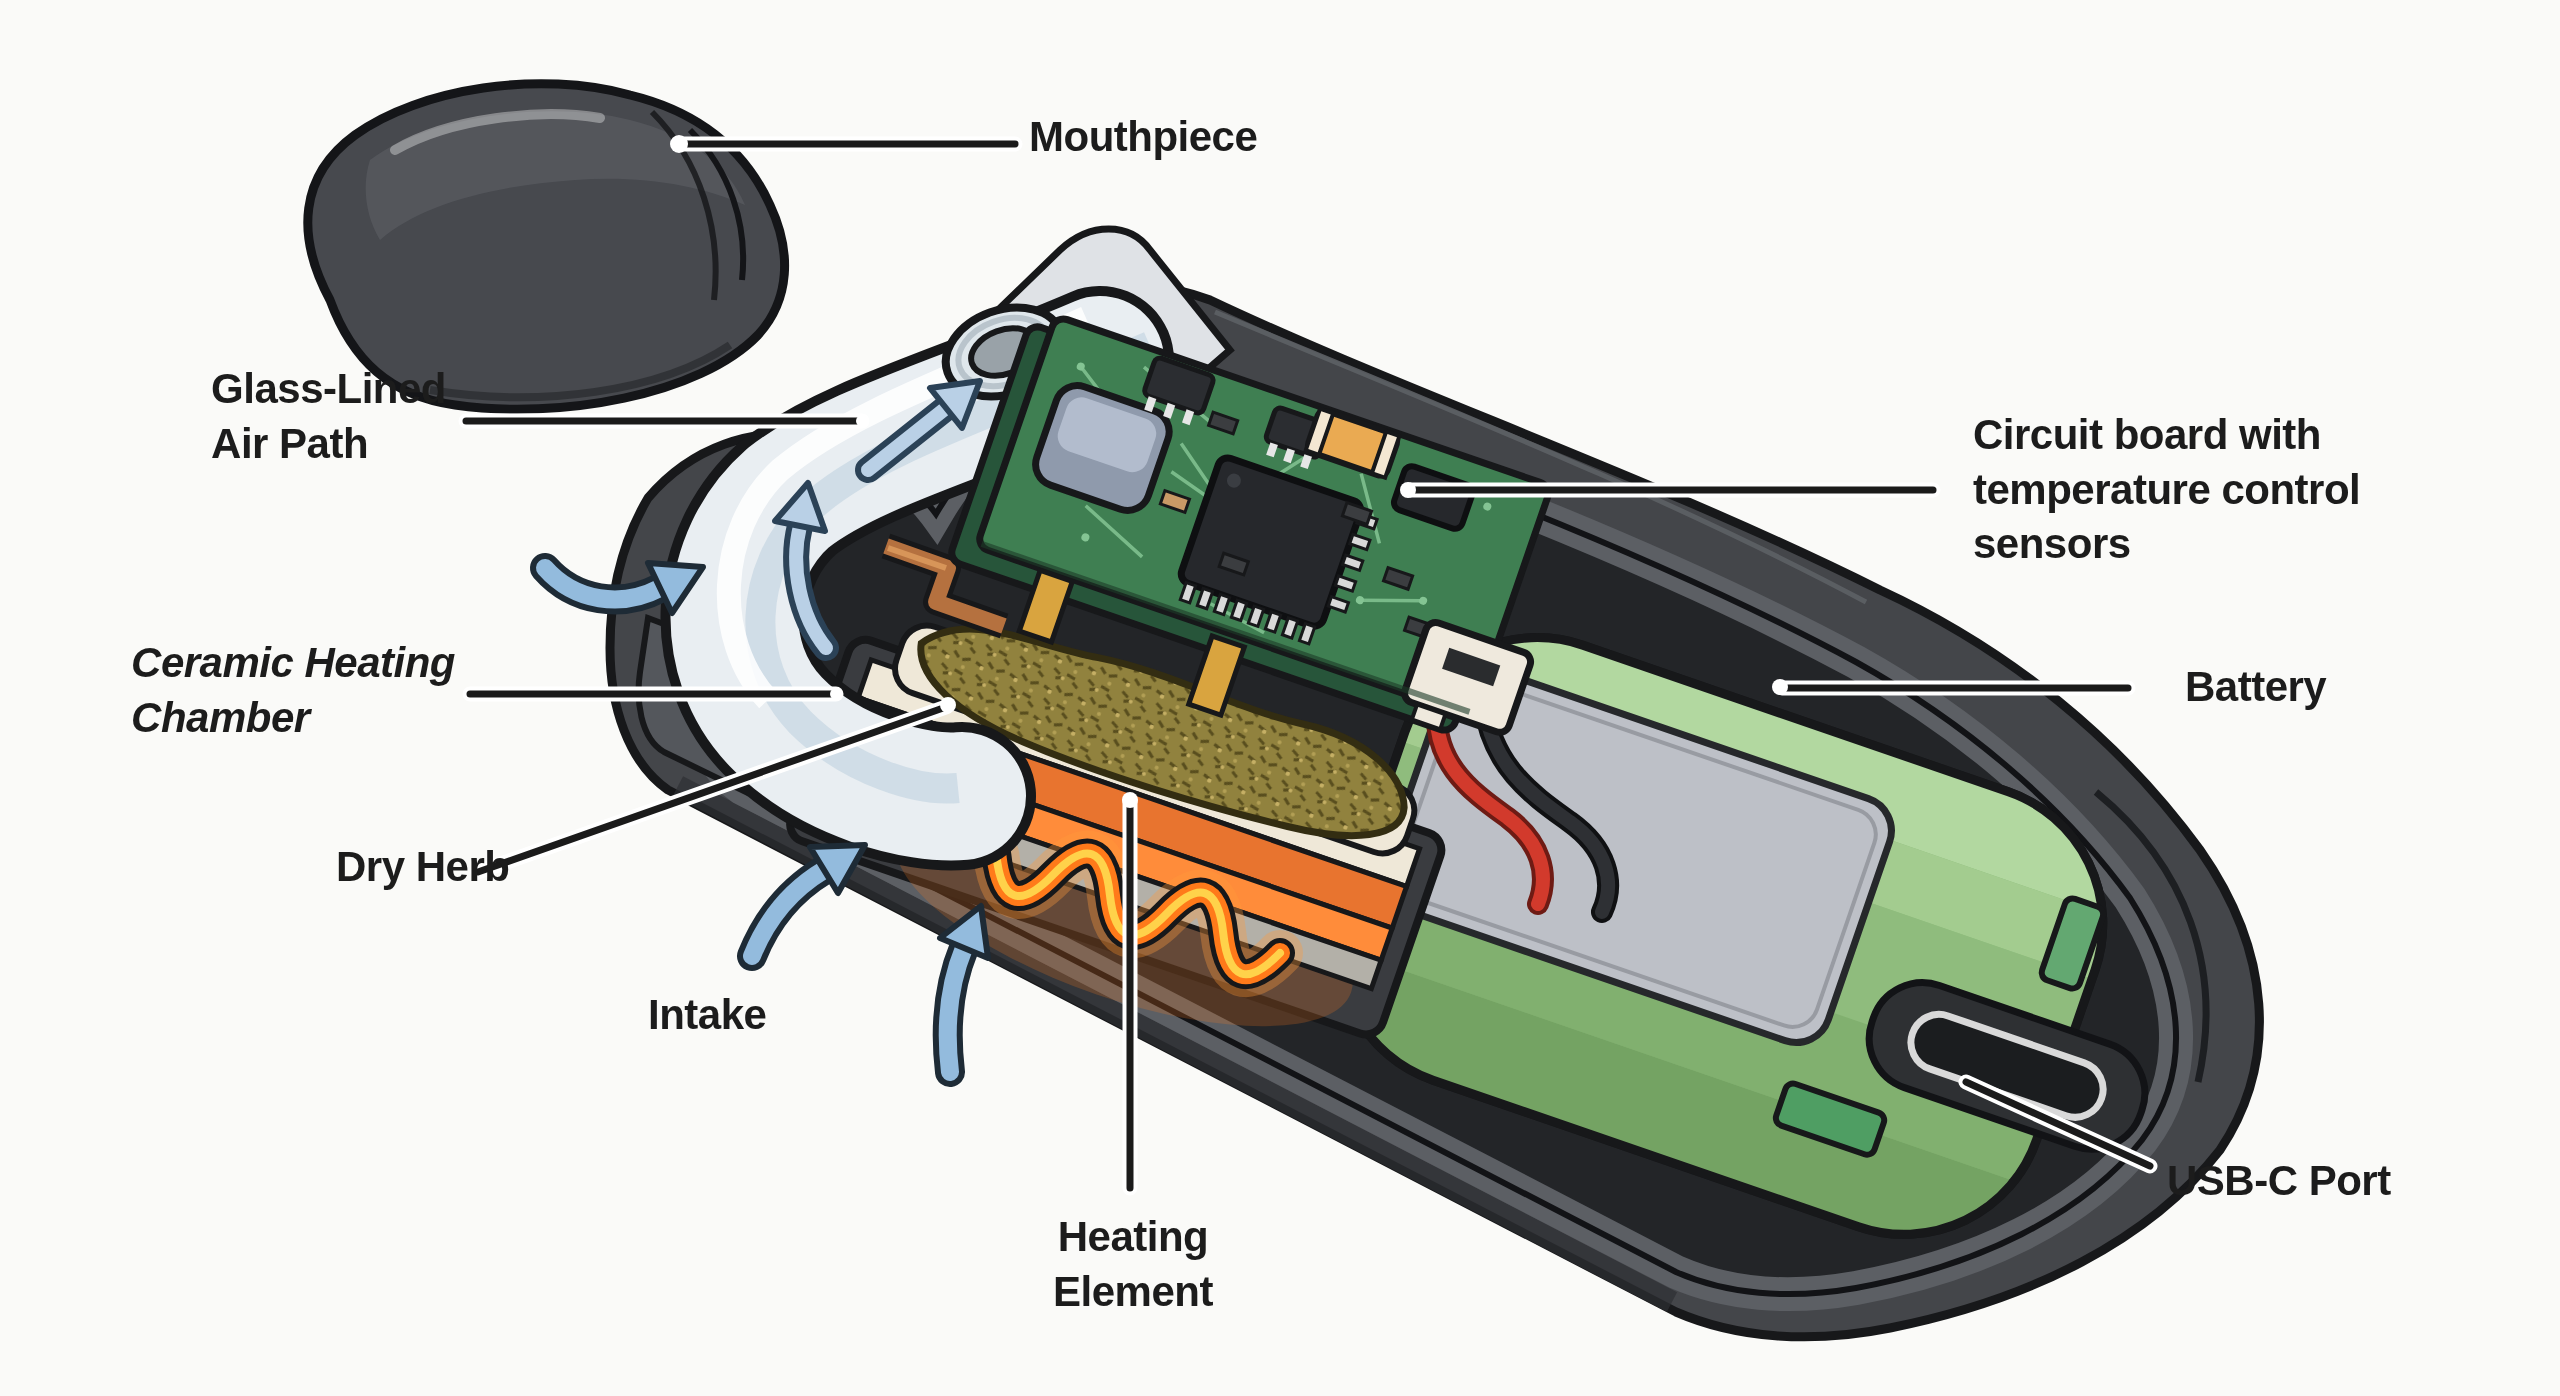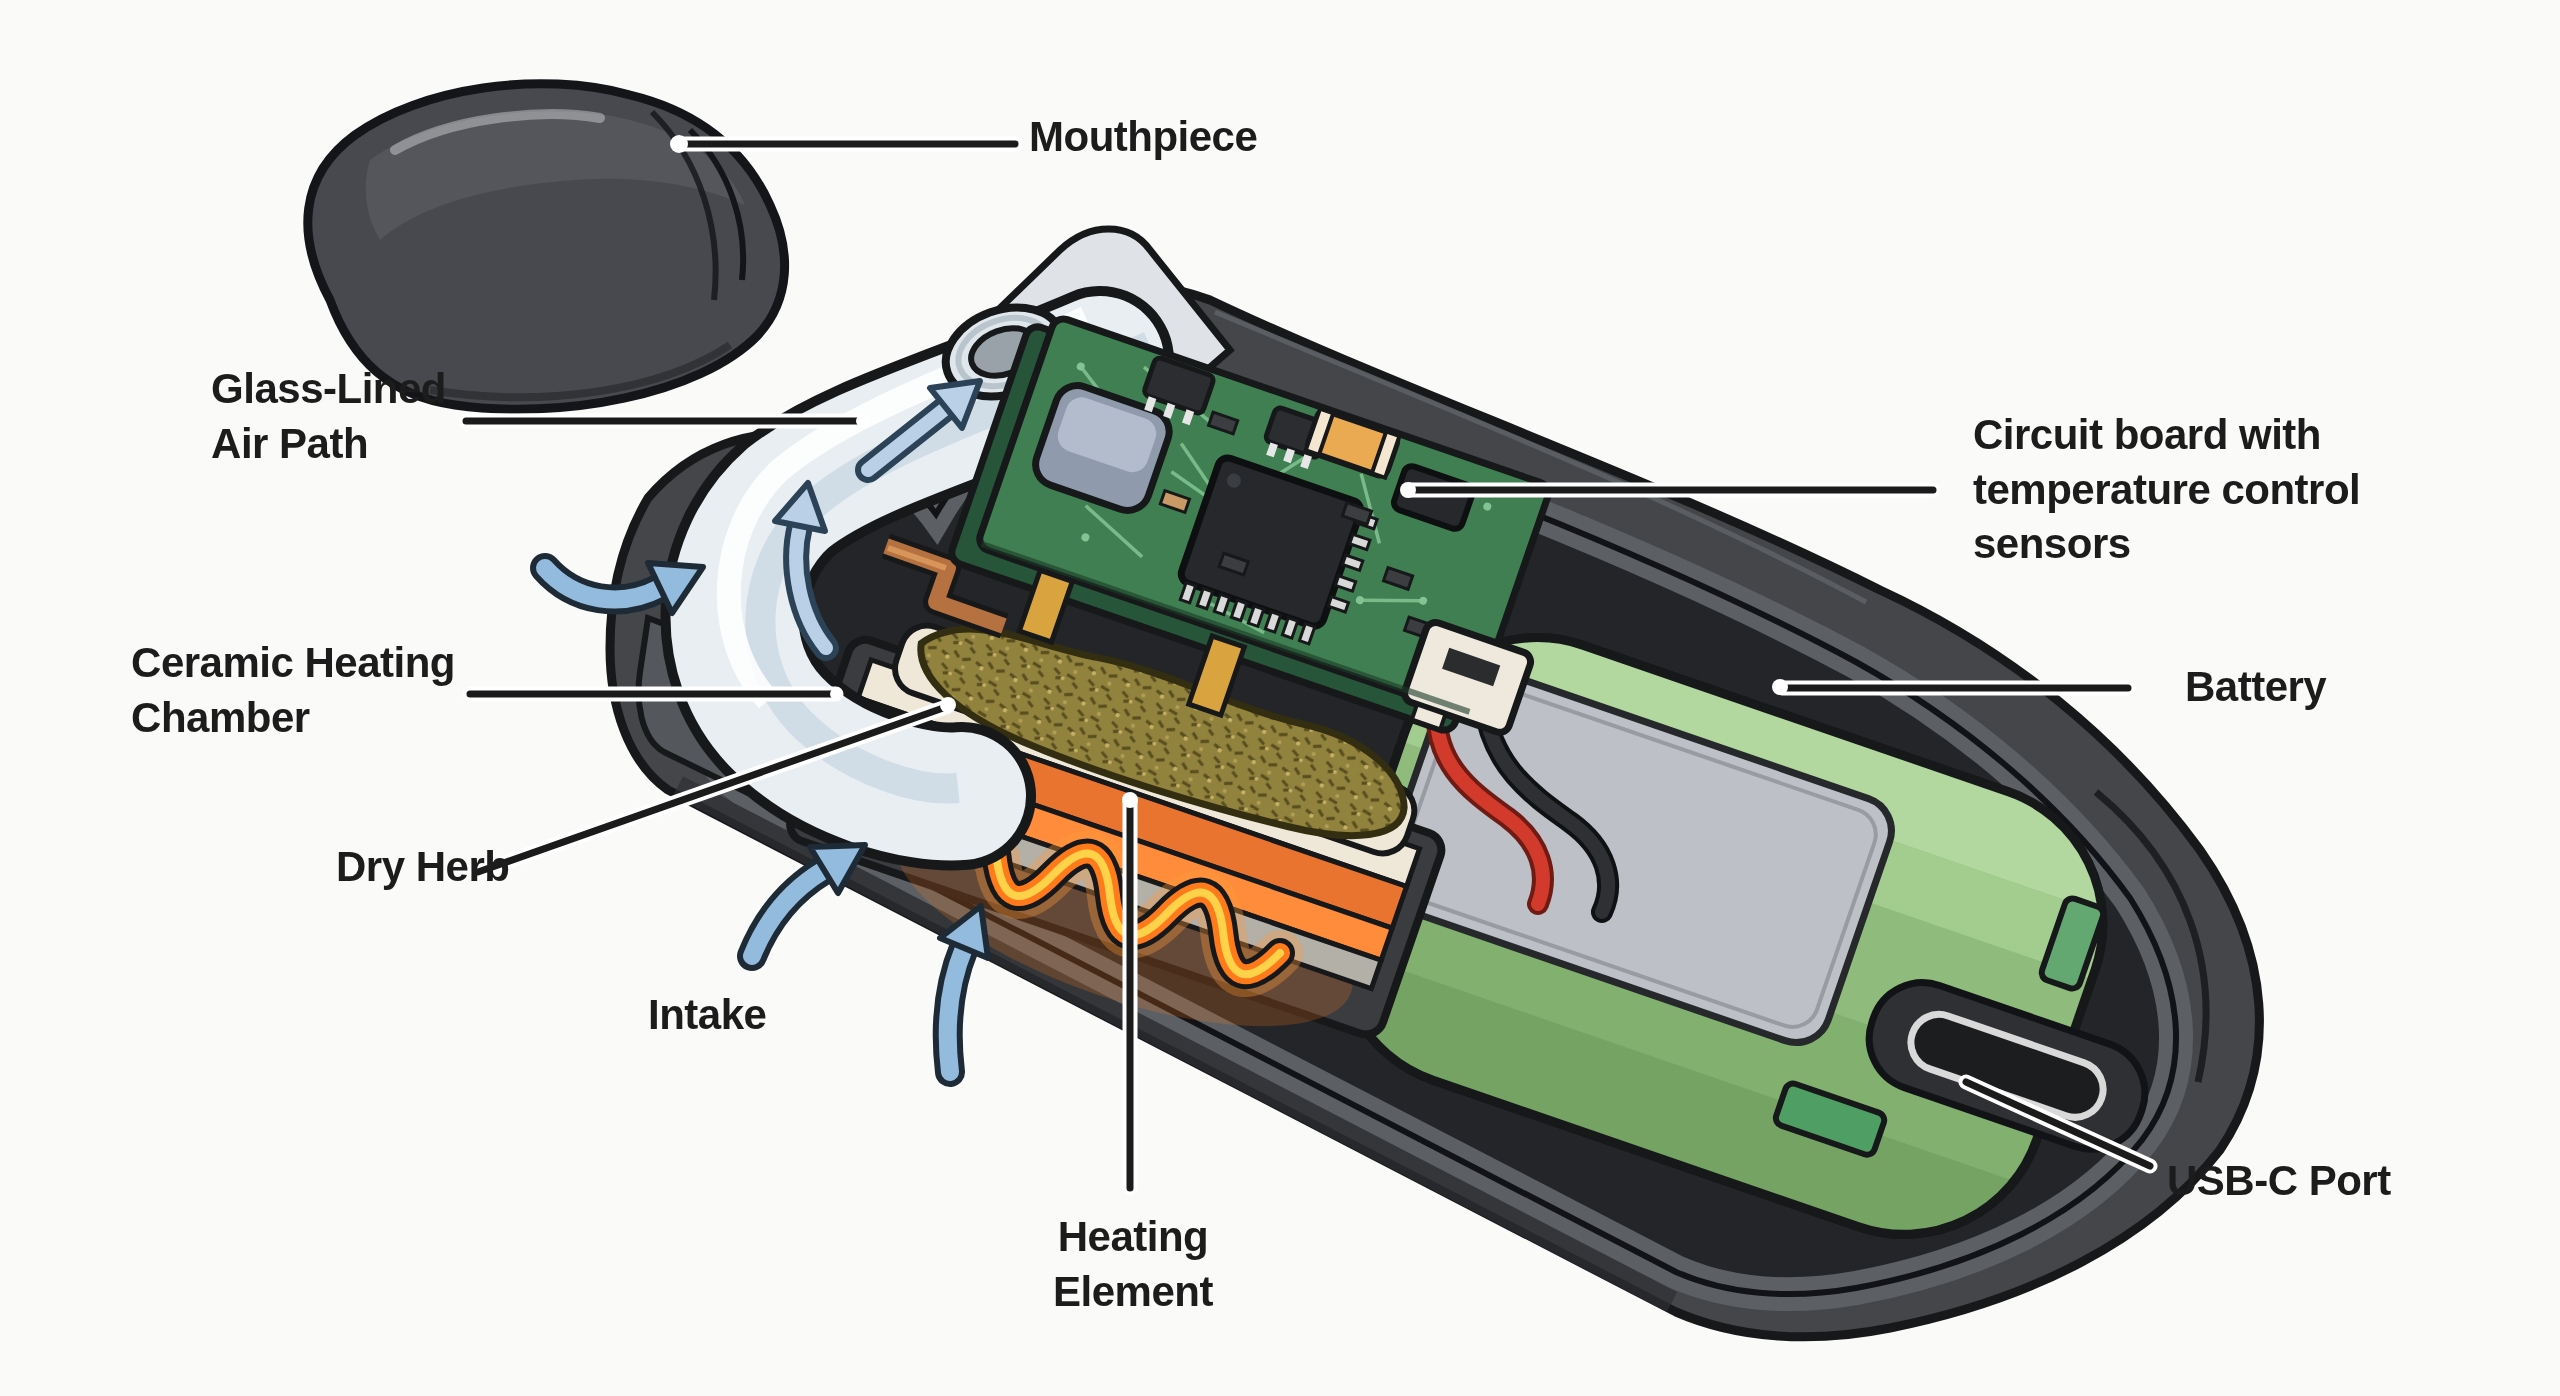--- a/index.html
+++ b/index.html
@@ -338,21 +338,21 @@
 
   <div class="callout" style="left:1029px; top:110px;">
     <span class="ln">Mouthpiece</span>
   </div>
 
   <div class="callout align-right" style="right:2114px; top:362px;">
     <span class="ln">Glass-Lined</span>
     <span class="ln">Air Path</span>
   </div>
 
-  <div class="callout align-right" style="right:2105px; top:636px;">
+  <div class="callout align-right" style="right:2105px; top:636px;font-style:italic;">
     <span class="ln">Ceramic Heating</span>
     <span class="ln">Chamber</span>
   </div>
 
   <div class="callout" style="left:297px; top:840px;margin-left:39px;">
     <span class="ln">Dry Herb</span>
   </div>
 
   <div class="callout" style="left:648px; top:988px;">
     <span class="ln">Intake</span>

